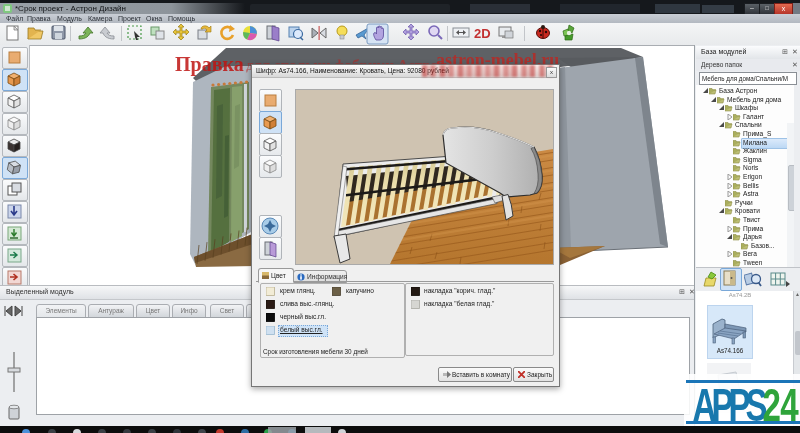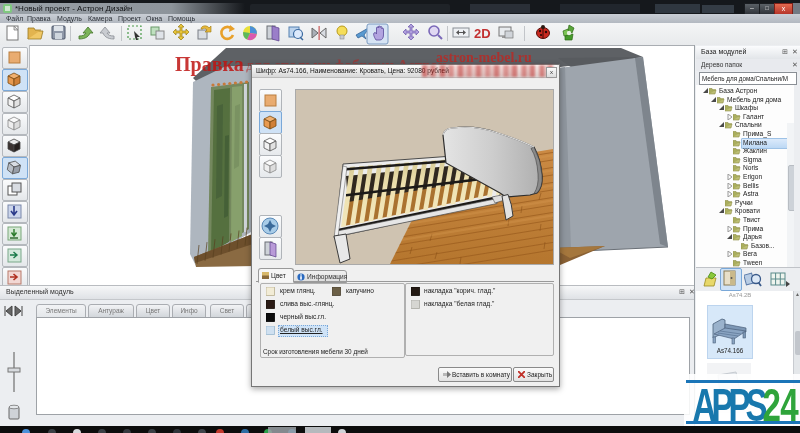--- a/index.html
+++ b/index.html
@@ -13,21 +13,21 @@
  <div class="abs" style="left:250px;top:4px;width:200px;height:9px;background:#23282e;opacity:.7;border-radius:2px;"></div>
  <div class="abs" style="left:470px;top:4px;width:60px;height:9px;background:#39404a;opacity:.6;"></div>
  <div class="abs" style="left:560px;top:4px;width:80px;height:9px;background:#2a3038;opacity:.6;"></div>
       <div class="abs" style="left:655px;top:4px;width:45px;height:9px;background:#46525e;opacity:.55;"></div>
       <div class="abs" style="left:702px;top:5px;width:32px;height:8px;background:#5a6878;opacity:.45;"></div>
       <div class="abs" style="left:793px;top:3px;width:7px;height:11px;background:#8a949e;opacity:.8;"></div>
  <svg class="abs" style="left:3px;top:4px" width="9" height="9">
         <rect x="0" y="0" width="9" height="9" rx="2" fill="#7fc97f"></rect>
         <rect x="2" y="2" width="5" height="5" fill="#cfe8cf"></rect>
       </svg>
- <div class="abs" style="left:15px;top:4px;font-size:8px;color:#101215;white-space:nowrap;">*Новый проект - Астрон Дизайн</div>
+ <div class="abs" style="left:15px;top:4px;font-size:8px;color:#101215;white-space:nowrap;">*Срок проект - Астрон Дизайн</div>
  <div class="abs" style="left:744px;top:3px;width:14px;height:10px;background:linear-gradient(#5a6066,#30343a);border:1px solid #1a1d21;color:#e8e8e8;font-size:7px;line-height:8px;text-align:center;">–</div>
  <div class="abs" style="left:759px;top:3px;width:14px;height:10px;background:linear-gradient(#5a6066,#30343a);border:1px solid #1a1d21;color:#e8e8e8;font-size:6px;line-height:9px;text-align:center;">□</div>
  <div class="abs" style="left:774px;top:3px;width:17px;height:10px;background:linear-gradient(#e2694f,#b6352a);border:1px solid #7e1f17;color:#fff;font-size:7px;line-height:9px;text-align:center;">x</div>
 </div>
 <div class="abs" style="left:0;top:14px;width:800px;height:9px;background:linear-gradient(#c9ced5,#b2b8c0);">
       <div class="abs" style="left:6px;top:1px;font-size:7px;color:#2c3138;">Файл</div>
       <div class="abs" style="left:27px;top:1px;font-size:7px;color:#2c3138;">Правка</div>
       <div class="abs" style="left:57px;top:1px;font-size:7px;color:#2c3138;">Модуль</div>
       <div class="abs" style="left:88px;top:1px;font-size:7px;color:#2c3138;">Камера</div>
       <div class="abs" style="left:118px;top:1px;font-size:7px;color:#2c3138;">Проект</div>
@@ -254,21 +254,21 @@
         <line x1="223" y1="196.3" x2="225" y2="178.7" stroke="#59401f" stroke-width=".7"></line>
         <polygon points="522,23 613,11 638,201 530,206" fill="#9ea5ad"></polygon>
         <polygon points="605,12 613,11 638,201 630,198" fill="#7e858d"></polygon>
         <polygon points="522,23 535,21 541,204 530,206" fill="#8f969e"></polygon>
         <line x1="530" y1="206" x2="638" y2="201" stroke="#6a7077" stroke-width="1"></line>
         <polygon points="522,202 575,200 523,222 521,210" fill="#8a6134"></polygon>
         <polygon points="522,202 575,200 540,212" fill="#a5773d"></polygon>
       </svg>
       <div class="abs" style="left:145px;top:7px;white-space:nowrap;font-family:'Liberation Serif',serif;font-weight:bold;color:rgba(190,20,18,.85);font-size:20px;">Правка</div>
       <div class="abs" style="left:216px;top:11px;white-space:nowrap;font-family:'Liberation Serif',serif;font-weight:bold;color:rgba(195,30,25,.5);font-size:15px;">для спальни фабрики Астрон</div>
-      <div class="abs" style="left:406px;top:4px;white-space:nowrap;font-family:'Liberation Serif',serif;font-weight:bold;color:rgba(195,35,30,.75);font-size:14px;">astron-mebel.ru</div>
+      <div class="abs" style="left:406px;top:4px;white-space:nowrap;font-family:'Liberation Serif',serif;font-weight:bold;color:rgba(195,35,30,.75);font-size:18px;">astron-mebel.ru</div>
     </div>
     <div class="abs" style="left:0;top:285px;width:697px;height:140px;background:#eceef1;border-top:1px solid #b9bcc0;">
       <div class="abs" style="left:0;top:0;width:697px;height:13px;background:linear-gradient(#f6f7f8,#dfe2e6);border-bottom:1px solid #c4c7cb;">
         <div class="abs" style="left:6px;top:2px;font-size:7px;color:#333;">Выделенный модуль</div>
         <div class="abs" style="left:679px;top:2px;font-size:7px;color:#555;">⊞</div>
         <div class="abs" style="left:689px;top:2px;font-size:7px;color:#555;">✕</div>
       </div>
       <div class="abs" style="left:36px;top:18px;width:48px;height:12px;background:linear-gradient(#f2f3f5,#e4e7ea);border:1px solid #aaadb2;border-radius:3px 3px 0 0;font-size:6.5px;color:#777;text-align:center;line-height:12px;">Элементы</div>
       <div class="abs" style="left:88px;top:18px;width:44px;height:12px;background:linear-gradient(#f2f3f5,#d2d6db);border:1px solid #aaadb2;border-radius:3px 3px 0 0;font-size:6.5px;color:#777;text-align:center;line-height:12px;">Антураж</div>
       <div class="abs" style="left:136px;top:18px;width:32px;height:12px;background:linear-gradient(#f2f3f5,#d2d6db);border:1px solid #aaadb2;border-radius:3px 3px 0 0;font-size:6.5px;color:#777;text-align:center;line-height:12px;">Цвет</div>

